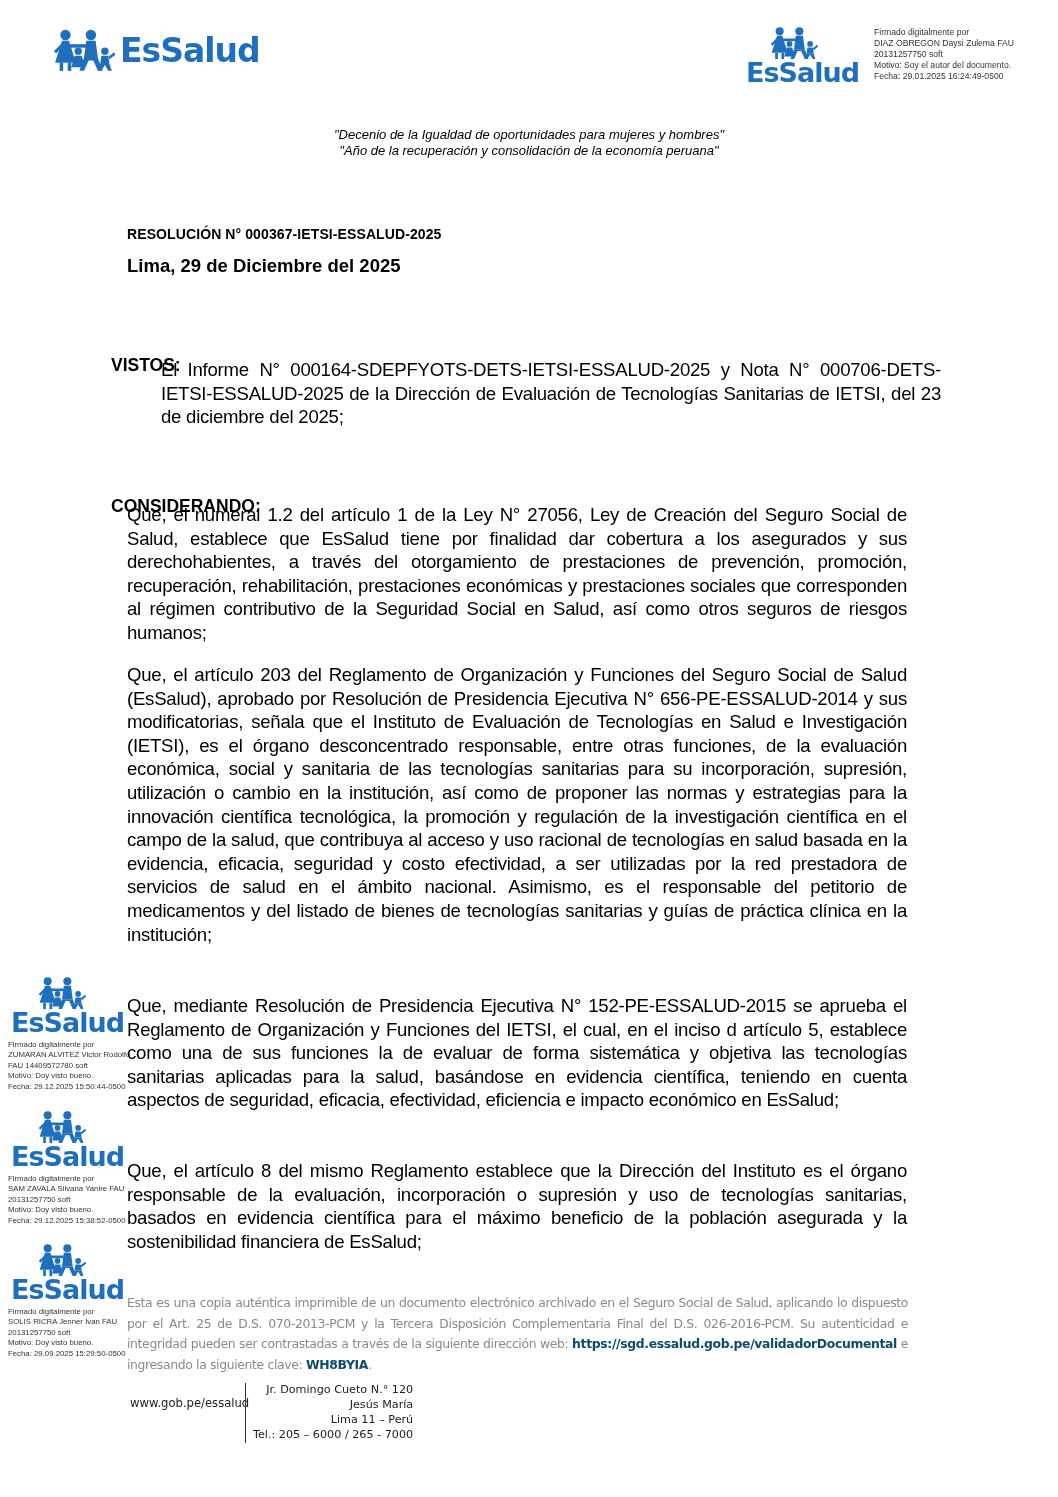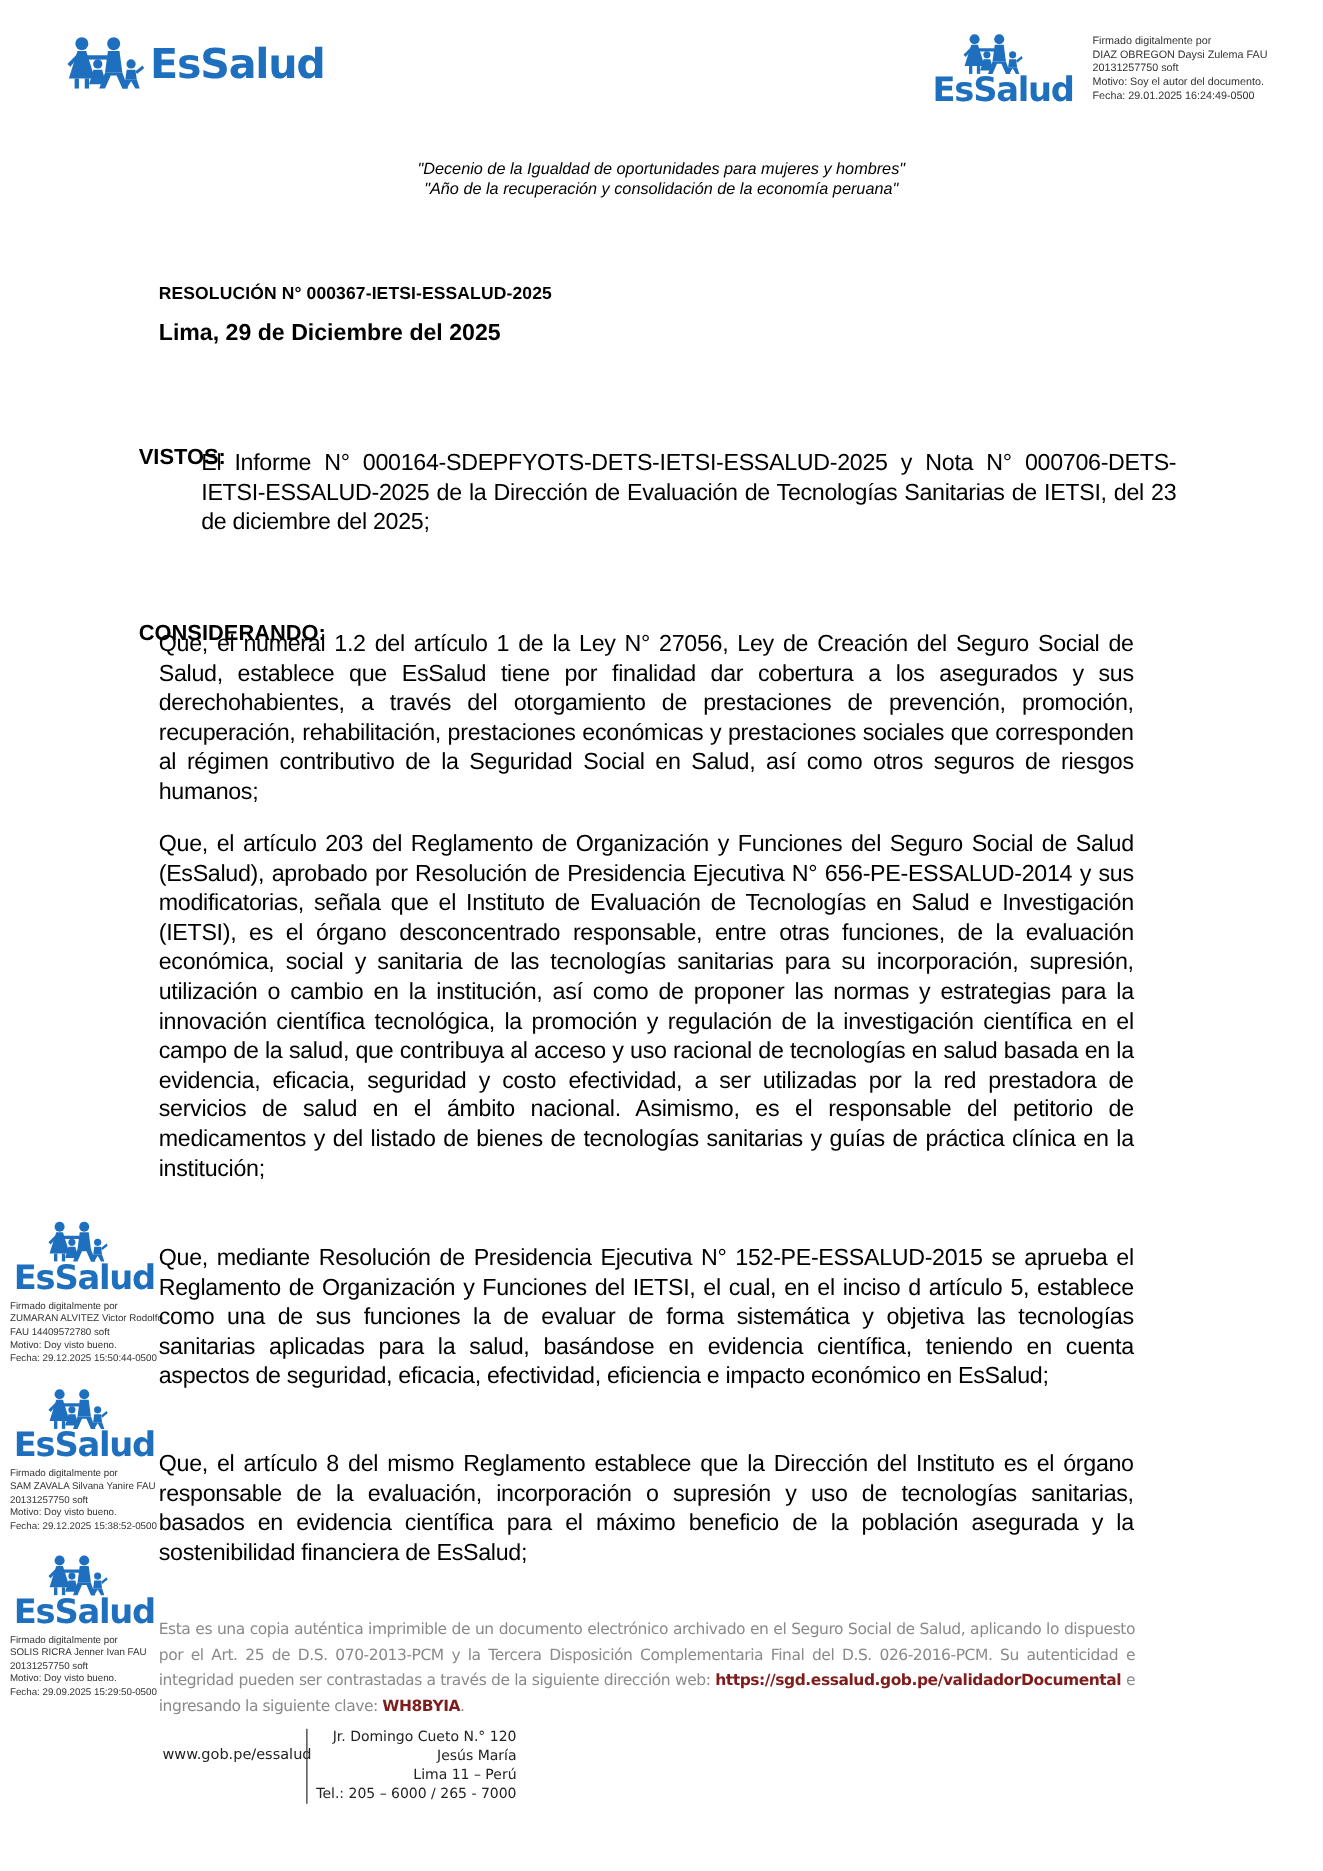--- a/index.html
+++ b/index.html
@@ -28,21 +28,21 @@
     .heading { left: 111px; font-size: 17.5px; font-weight: bold; margin-top: 38px; }
     .para { left: 127px; width: 780px; font-size: 18.6px; line-height: 23.6px; text-align: justify; font-family: "Liberation Sans", sans-serif; letter-spacing: -0.25px; }
 
     
     .stamp { position: absolute; left: 8px; width: 130px; }
     .stamp svg { position: absolute; left: 28px; top: 0; width: 52px; height: 34px; }
     .stamp .word { position: absolute; left: 3px; top: 32px; font-family: "DejaVu Sans", sans-serif; font-weight: bold; color: #1f6fbf; font-size: 27px; line-height: 30px; letter-spacing: -1px; }
     .stamp .meta { position: absolute; left: 0; top: 64px; font-size: 7.8px; line-height: 10.4px; color: #333; white-space: nowrap; }
 
     .footer-note { left: 127px; top: 1293px; width: 781px; font-size: 12.4px; line-height: 20.5px; color: #8a8a8a; text-align: justify; font-family: "DejaVu Sans", sans-serif; letter-spacing: -0.35px; }
-    .footer-note b { color: #7f1d1d; }
+    .footer-note b { color: #0c4a6e; }
 
     .footer-web { left: 130px; top: 1396px; font-size: 11.6px; color: #222; font-family: "DejaVu Sans", sans-serif; }
     .footer-divider { left: 245px; top: 1383px; width: 1px; height: 60px; background: #333; }
     .footer-addr { left: 253px; top: 1382px; font-size: 11.2px; line-height: 15px; color: #222; font-family: "DejaVu Sans", sans-serif; }
     .footer-addr div { white-space: nowrap; text-align: right; }
   </style>
 </head>
 <body>
 
 <svg width="0" height="0" style="position:absolute">

